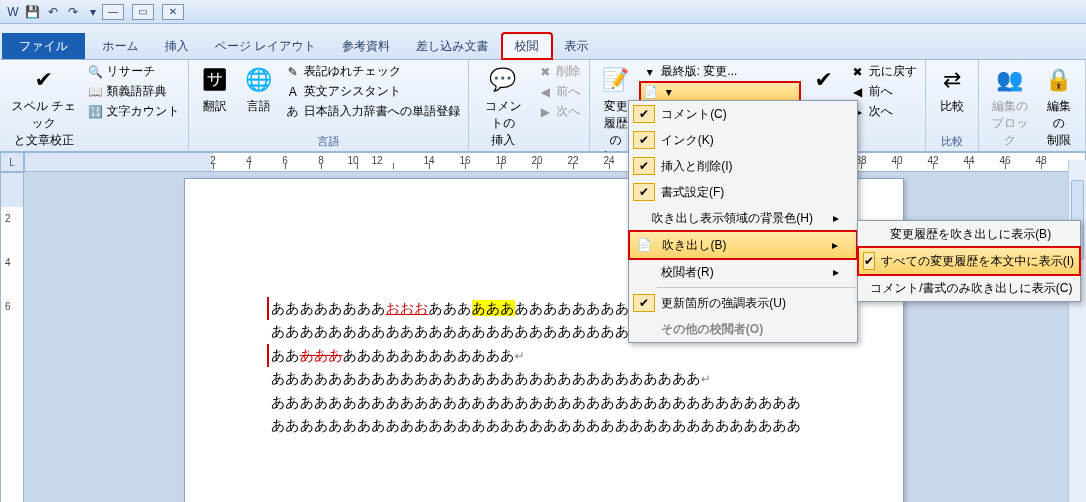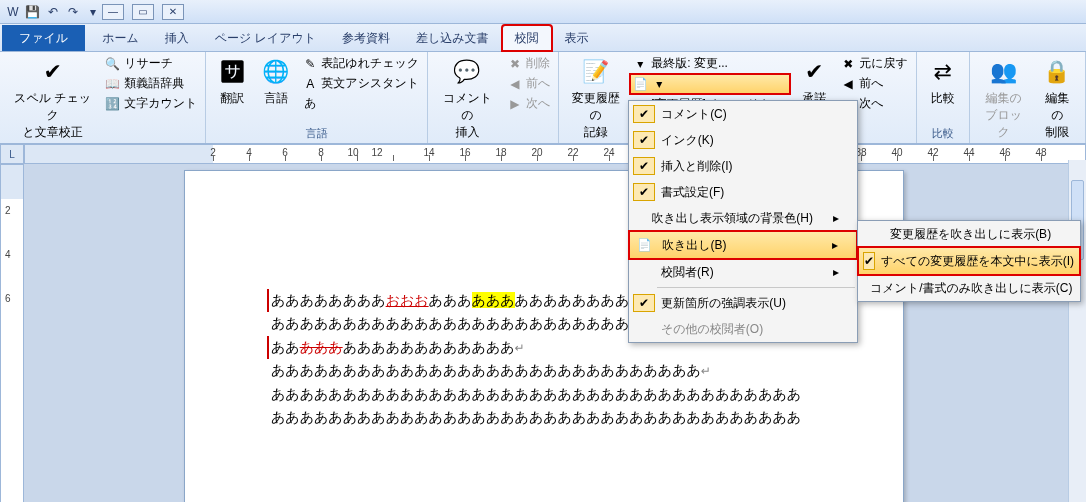--- a/index.html
+++ b/index.html
@@ -7,21 +7,21 @@
 
 
 .titlebar { height:24px; background:linear-gradient(#e8f0fb,#cfe0f7); display:flex; align-items:center; padding:0 4px; border-bottom:1px solid #9db7d9; }
 .qat { display:flex; gap:2px; align-items:center; }
 .qat-btn { width:18px; height:18px; display:flex; align-items:center; justify-content:center; color:#2a3f6a; }
 .title-text { flex:1; text-align:center; color:#3a5a8a; }
 .wincontrols { display:flex; gap:8px; }
 .wincontrols div { width:22px; height:16px; border:1px solid #7a94b8; background:#eaf1fb; display:flex; align-items:center; justify-content:center; font-size:10px; color:#2a3f6a; }
 
 
-.tabs { height:28px; background:linear-gradient(#e8f0fb,#d6e4f7); display:flex; align-items:flex-end; padding-left:2px; border-bottom:1px solid #9db7d9; }
+.tabs { height:36px; background:linear-gradient(#e8f0fb,#d6e4f7); display:flex; align-items:flex-end; padding-left:2px; border-bottom:1px solid #9db7d9; }
 .tab { padding:4px 12px; color:#2a3f6a; cursor:pointer; border:1px solid transparent; border-bottom:none; }
 .tab.file { background:#1a5fb4; color:#fff; border-radius:0; padding:4px 16px; margin-right:4px; }
 .tab.active { background:#f3f7fd; border-color:#9db7d9; border-top-left-radius:3px; border-top-right-radius:3px; }
 .tab.highlighted { outline:2px solid #d00; outline-offset:-1px; }
 
 
 .ribbon { height:92px; background:linear-gradient(#f3f7fd,#e0ebf9); display:flex; border-bottom:1px solid #9db7d9; }
 .group { border-right:1px solid #b8cce4; padding:2px 6px 1px; display:flex; flex-direction:column; }
 .group-body { flex:1; display:flex; align-items:flex-start; gap:4px; }
 .group-label { text-align:center; font-size:11px; color:#3a5a8a; padding:1px 0; }
@@ -54,21 +54,21 @@
 .hl { background:#ffff00; }
 .pilcrow { color:#888; font-size:12px; }
 
 
 .menu { position:absolute; background:#f4f4f4; border:1px solid #8a9db5; box-shadow:2px 2px 6px rgba(0,0,0,.3); z-index:10; }
 .menu-item { display:flex; align-items:center; padding:4px 18px 4px 4px; cursor:pointer; white-space:nowrap; }
 .menu-item .chk { width:22px; height:18px; display:flex; align-items:center; justify-content:center; border:1px solid transparent; margin-right:6px; }
 .menu-item .chk.on { background:#fde9b3; border-color:#d9a400; }
 .menu-item .arrow { margin-left:auto; padding-left:20px; }
 .menu-sep { height:1px; background:#c8c8c8; margin:2px 2px 2px 28px; }
-.menu-dim { color:#888; }
+.menu-dim { color:#888;font-weight:bold; }
 .menu-hl { background:linear-gradient(#ffe9a8,#ffd36b); border:1px solid #d9a400; }
 .scrollbar { position:absolute; right:0; top:160px; width:18px; bottom:0; background:#e8eef7; border-left:1px solid #b8cce4; }
 .scrollbar .thumb { position:absolute; left:2px; right:2px; top:20px; height:80px; background:#cfe0f7; border:1px solid #9db7d9; border-radius:2px; }
 </style>
 </head>
 <body>
 
 <div class="titlebar">
   <div class="qat">
     <div class="qat-btn">W</div>
@@ -135,20 +135,21 @@
         <div class="smallrow">
             <span class="sicon">✎</span>
             <span>表記ゆれチェック</span>
           </div>
         <div class="smallrow">
             <span class="sicon">A</span>
             <span>英文アシスタント</span>
           </div>
         <div class="smallrow">
             <span class="sicon">あ</span>
+            <span>日本語入力辞書への単語登録</span>
           </div>
       </div>
     </div>
     <div class="group-label">言語</div>
   </div>
 
   <div class="group">
     <div class="group-body">
       <div class="bigbtn">
           <div class="icon">💬</div>

